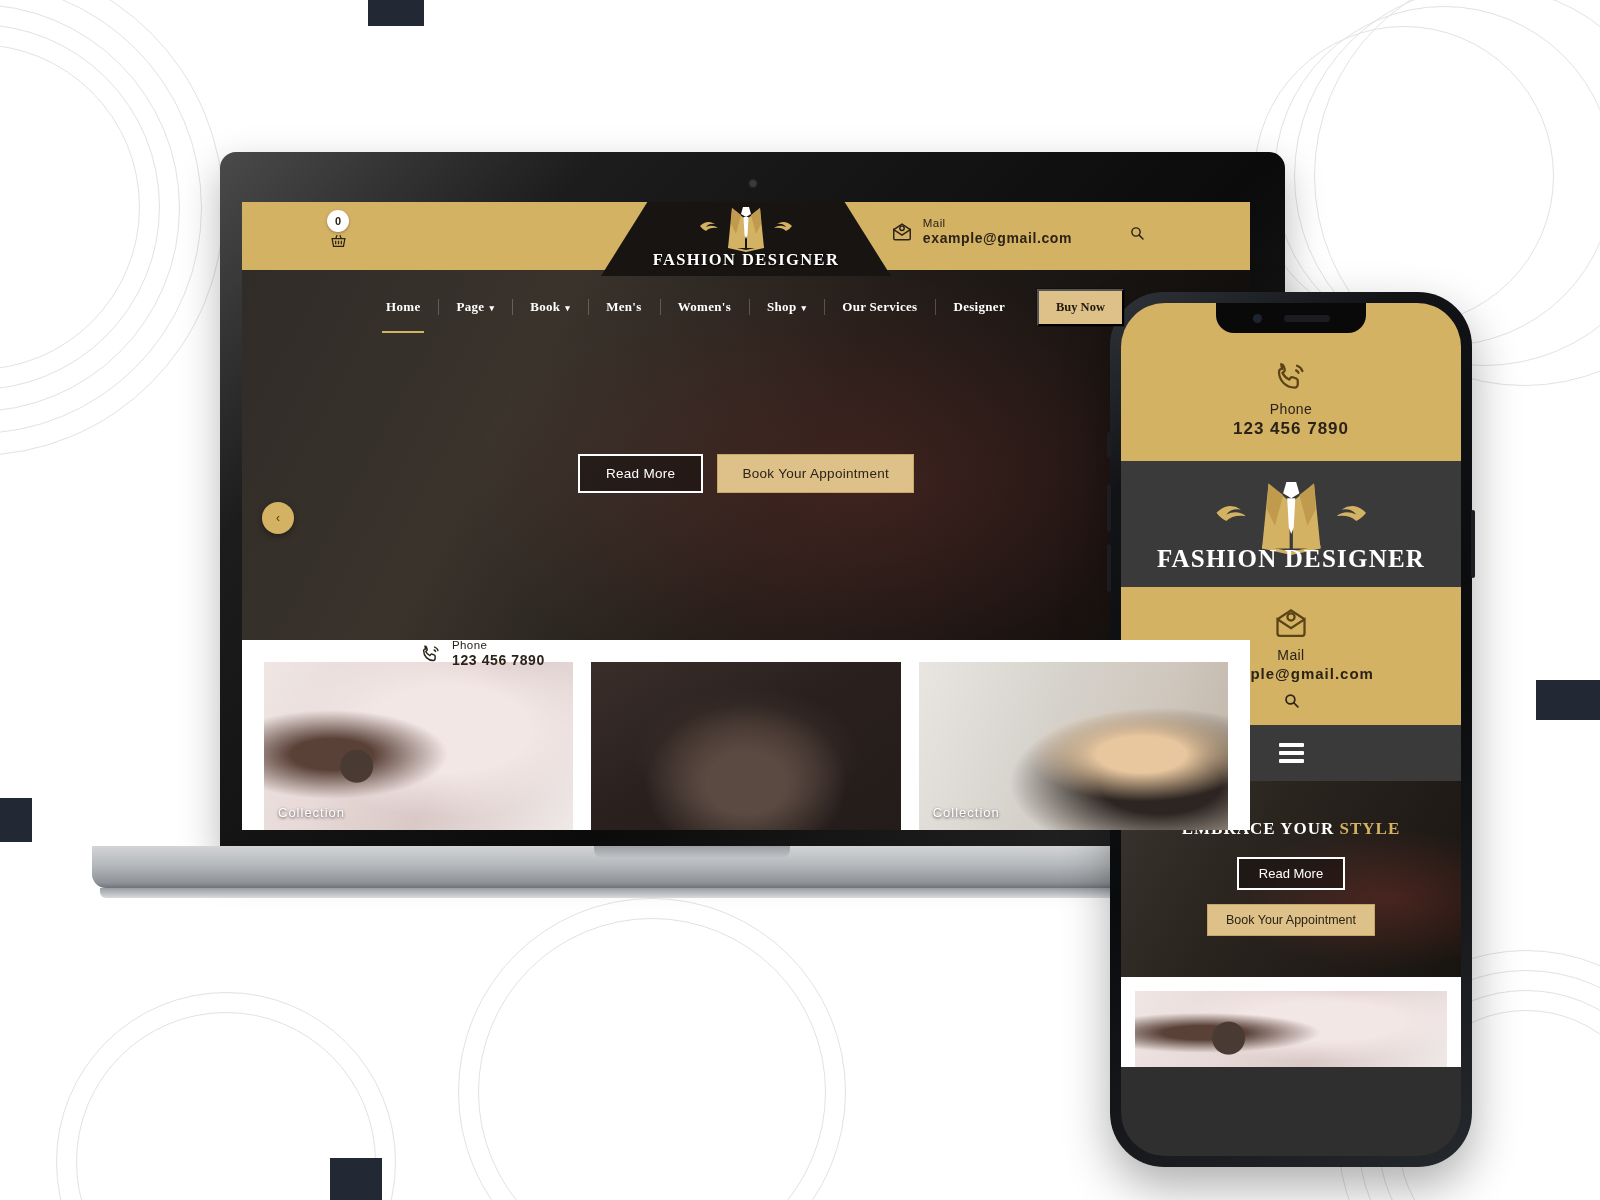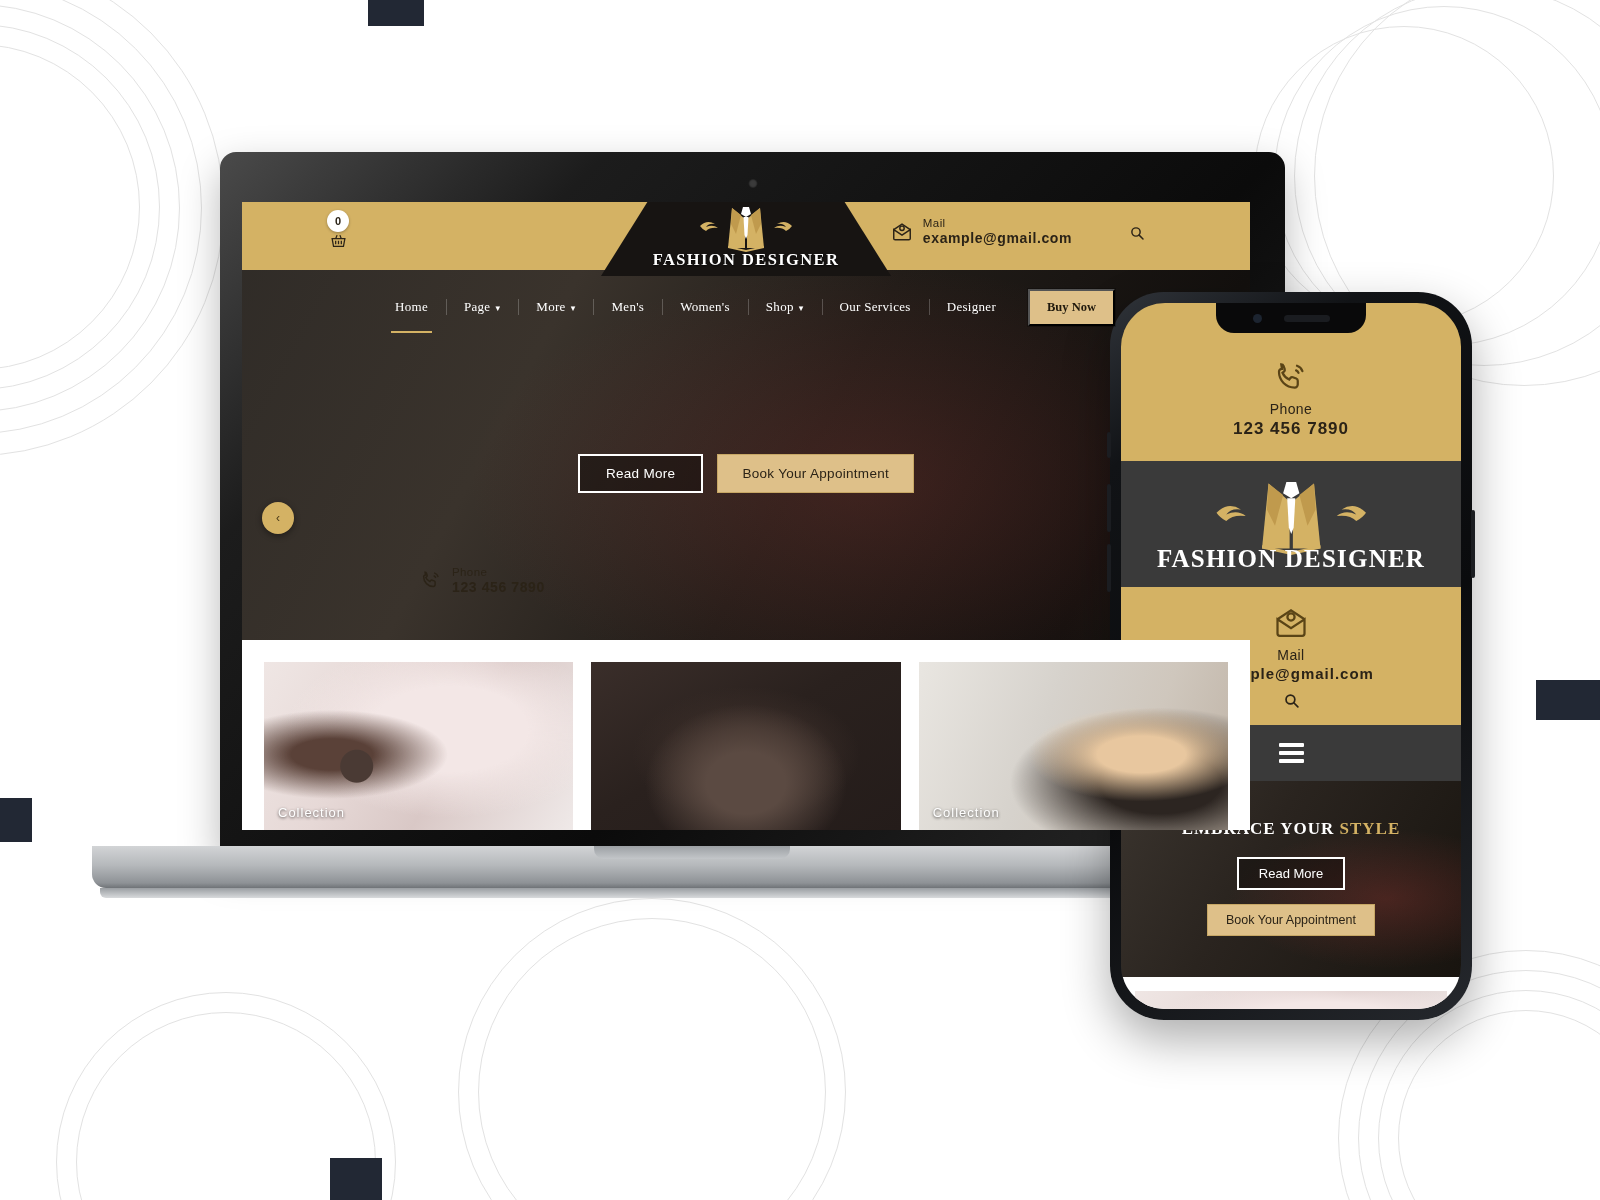--- a/index.html
+++ b/index.html
@@ -121,21 +121,21 @@
     font-family:"Liberation Serif", serif; font-weight:700; color:#fff;
     font-size:16.5px; letter-spacing:1.4px; margin-top:-2px;
     text-shadow:0 1px 2px rgba(0,0,0,.8);
   }
 
   
   .nav { position:relative; z-index:5; display:flex; align-items:center; justify-content:center; height:54px; margin-top:4px;}
   .nav-item {
     position:relative; color:#fff; font-family:"Liberation Serif", serif;
     font-size:13px; letter-spacing:.3px; padding:0 18px; line-height:34px;
-    display:flex; align-items:flex-start; gap:5px; white-space:nowrap;
+    display:flex; align-items:flex-start; gap:5px; white-space:nowrap;font-weight:bold;
   }
   .nav-item + .nav-item::before{
     content:""; position:absolute; left:0; top:9px; width:1px; height:16px; background:rgba(255,255,255,.22);
   }
   .nav-item.active { color:#fff; }
   .nav-item.active::after{
     content:""; position:absolute; left:14px; right:14px; bottom:-9px; height:2px; background:#d4b264;
   }
   .caret { display:inline-block; font-size:9px; transform:translateY(1px); }
   .nav-cta {
@@ -194,21 +194,21 @@
       linear-gradient(150deg,#3a2e2a 0%,#2a211e 45%,#241c1a 100%);
   }
   .img-woman {
     background:
       radial-gradient(ellipse at 72% 55%, #e8c79f 0% 14%, rgba(0,0,0,0) 36%),
       radial-gradient(ellipse at 78% 72%, #2c2521 0% 18%, rgba(0,0,0,0) 44%),
       linear-gradient(110deg,#e9e6e1 0%,#d6d2cc 40%,#cfc7bd 70%,#bfb3a6 100%);
   }
 
   
-  .phone { position:absolute; left:1110px; top:292px; width:362px; height:728px; }
+  .phone { position:absolute; left:1110px; top:292px; width:362px; height:875px; }
   .phone-body {
     position:absolute; inset:0; border-radius:54px;
     background: linear-gradient(145deg,#30343a 0%,#111316 18%,#0a0b0d 55%,#25282d 100%);
     box-shadow: 0 20px 48px rgba(0,0,0,.32);
     padding:11px;
   }
   .phone-screen {
     position:relative; width:100%; height:100%; border-radius:44px; overflow:hidden;
     background:#2f2f2f;
   }
@@ -380,21 +380,21 @@
 
         <nav class="nav">
           <a class="nav-item active">
             <span>Home</span>
           </a>
           <a class="nav-item">
             <span>Page</span>
             <span class="caret">▾</span>
           </a>
           <a class="nav-item">
-            <span>More</span>
+            <span>Book</span>
             <span class="caret">▾</span>
           </a>
           <a class="nav-item">
             <span>Men's</span>
           </a>
           <a class="nav-item">
             <span>Women's</span>
           </a>
           <a class="nav-item">
             <span>Shop</span>

